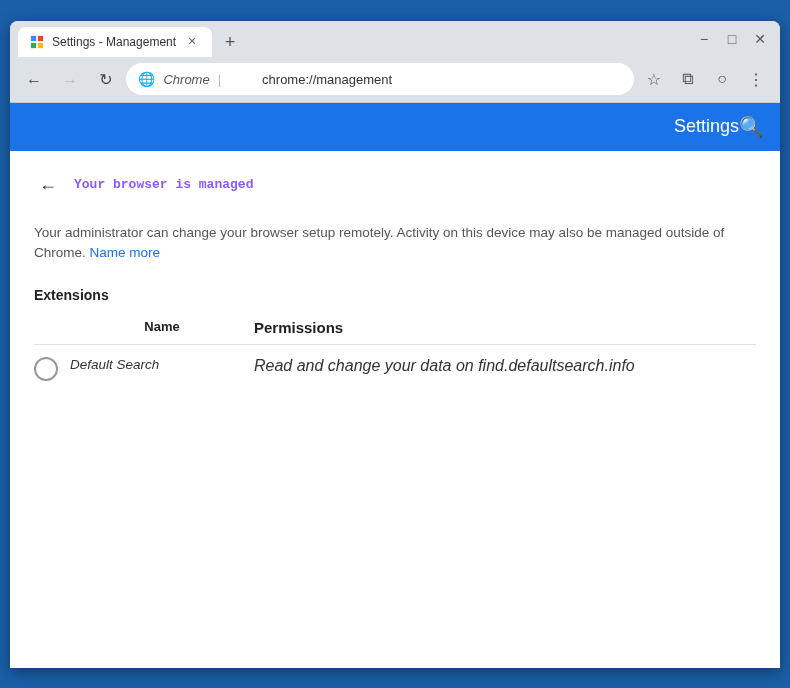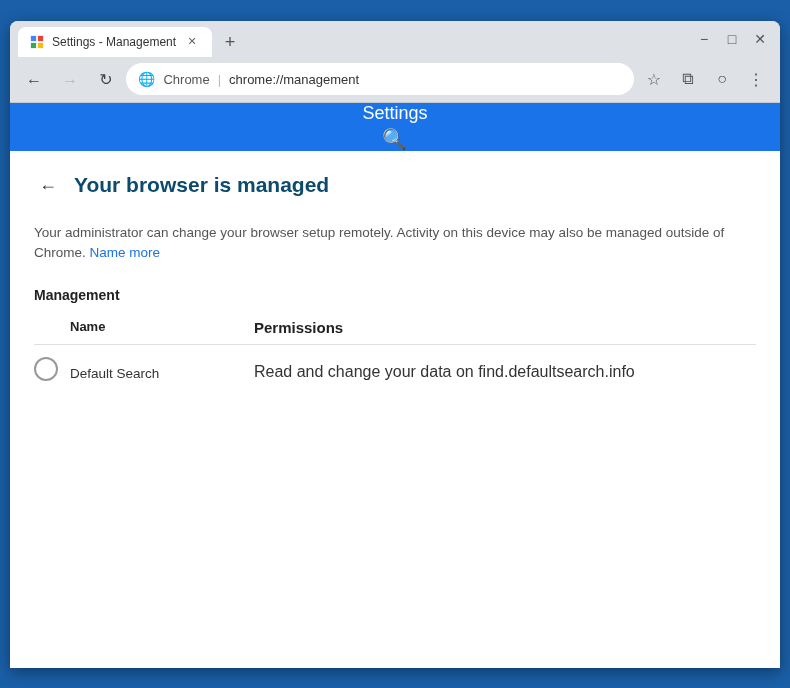--- a/index.html
+++ b/index.html
@@ -159,28 +159,30 @@
     }
 
     .address-bar .secure-icon {
       color: #555;
       font-size: 14px;
     }
 
     .address-bar .site-name {
       color: #555;
       font-weight: 500;
+      font-style: italic;
     }
 
     .address-bar .separator {
       color: #bbb;
     }
 
     .address-bar .url-text {
       color: #333;
+      margin-left: 33px;
     }
 
     .toolbar-actions {
       display: flex;
       align-items: center;
       gap: 2px;
     }
 
     .toolbar-icon-btn {
       width: 32px;
@@ -194,22 +196,21 @@
       font-size: 16px;
     }
 
     
     .settings-header {
       background: #1a73e8;
       height: 48px;
       display: flex;
       align-items: center;
       padding: 0 16px;
-      justify-content: space-between;
-      flex-direction: column;
+      justify-content: flex-end;
     }
 
     .settings-title {
       color: #ffffff;
       font-size: 18px;
       font-weight: 500;
     }
 
     .settings-search-icon {
       color: #ffffff;
@@ -260,23 +261,24 @@
       height: 28px;
       display: flex;
       align-items: center;
       justify-content: center;
       cursor: pointer;
       color: #333;
       font-size: 18px;
     }
 
     .page-title {
-      font-size: 21px;
+      font-size: 13px;
       font-weight: 600;
-      color: #0c4a6e;
+      color: #8b5cf6;
+      font-family: Liberation Mono, monospace;
     }
 
     .description-text {
       font-size: 13.5px;
       color: #555;
       line-height: 1.5;
       margin-bottom: 24px;
     }
 
     .learn-more-link {
@@ -308,33 +310,35 @@
       padding: 8px 0;
       border-bottom: 1px solid #e0e0e0;
     }
 
     .col-name-header {
       width: 220px;
       font-size: 13px;
       font-weight: 700;
       color: #222;
       padding-left: 36px;
+      text-align: center;
     }
 
     .col-perm-header {
       flex: 1;
       font-size: 15px;
       font-weight: 700;
       color: #222;
     }
 
     .table-row {
       display: flex;
-      align-items: flex-end;
+      align-items: flex-start;
       padding: 12px 0;
+      font-style: italic;
     }
 
     .ext-icon-cell {
       width: 36px;
       display: flex;
       align-items: center;
       justify-content: flex-start;
     }
 
     .ext-icon {
@@ -418,21 +422,21 @@
         <div class="back-btn">←</div>
         <span class="page-title">Your browser is managed</span>
       </div>
 
       <p class="description-text">
         <span>Your administrator can change your browser setup remotely. Activity on this device may also be managed outside of Chrome.</span>
         <span> </span>
         <a class="learn-more-link">Name more</a>
       </p>
 
-      <div class="section-title">Management</div>
+      <div class="section-title">Extensions</div>
 
       <div class="extensions-table">
         <div class="table-header">
           <div class="col-name-header">Name</div>
           <div class="col-perm-header">Permissions</div>
         </div>
         <div class="table-row">
           <div class="ext-icon-cell">
             <div class="ext-icon"></div>
           </div>

